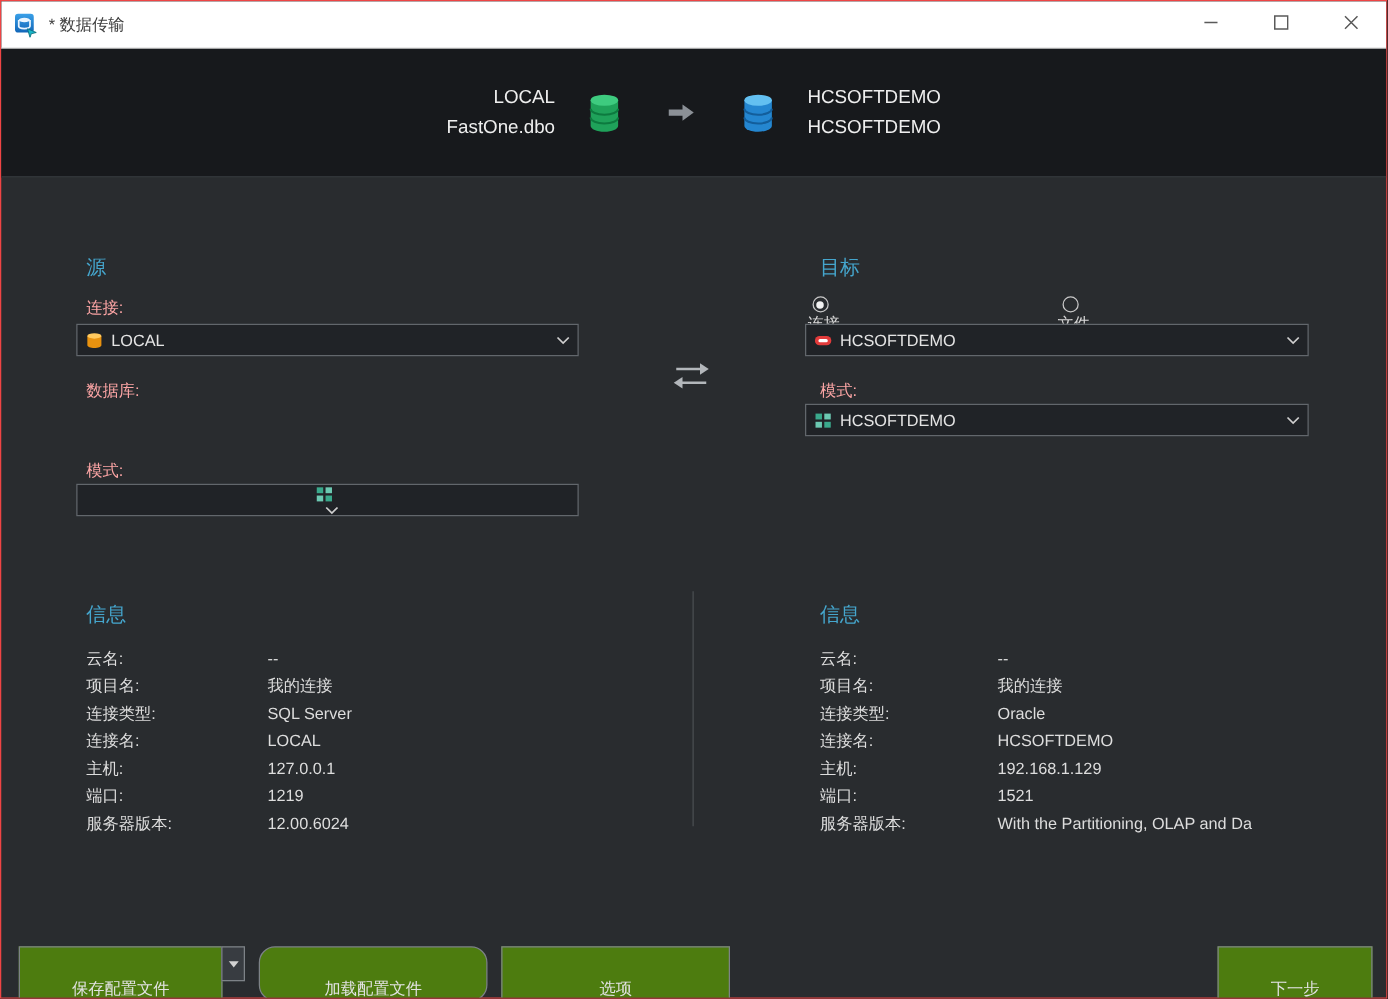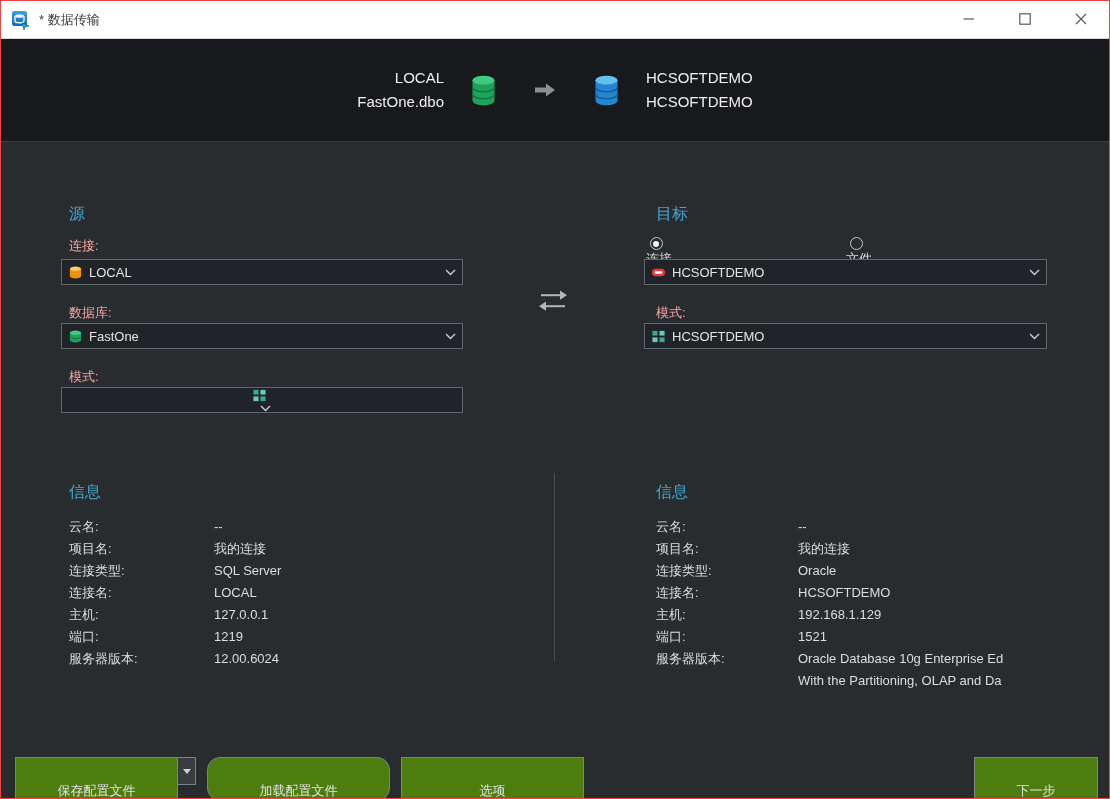--- a/index.html
+++ b/index.html
@@ -173,35 +173,20 @@
     </span>
     <span class="c-text">LOCAL</span>
     <span class="c-chevron">
       <svg width="11" height="7" viewBox="0 0 11 7">
           <path d="M1 1 l4.5 4.5 L10 1" stroke="#cfcfcf" stroke-width="1.4" fill="none"></path>
         </svg>
     </span>
   </div>
 
   <div class="field-label" style="left:68px; top:303px;">数据库:</div>
-  <div class="combo" style="left:60px; top:322px; width:402px;">
-    <span class="c-icon">
-      <svg width="15" height="15" viewBox="0 0 16 16">
-        <path d="M2 4 v8 c0 1.3 2.7 2.3 6 2.3 s6-1 6-2.3 V4" fill="#1fa25a"></path>
-        <ellipse cx="8" cy="4" rx="6" ry="2.3" fill="#3ecb7f"></ellipse>
-        <path d="M2 8 c0 1.3 2.7 2.3 6 2.3 s6-1 6-2.3" fill="none" stroke="#0d7a3f" stroke-width="1"></path>
-      </svg>
-    </span>
-    <span class="c-text">FastOne</span>
-    <span class="c-chevron">
-      <svg width="11" height="7" viewBox="0 0 11 7">
-          <path d="M1 1 l4.5 4.5 L10 1" stroke="#cfcfcf" stroke-width="1.4" fill="none"></path>
-        </svg>
-    </span>
-  </div>
 
   <div class="field-label" style="left:68px; top:367px;">模式:</div>
   <div class="combo" style="left:60px; top:386px; width:402px;flex-direction:column;">
     <span class="c-icon">
       <svg width="15" height="15" viewBox="0 0 16 16">
         <rect x="1.5" y="2" width="5.5" height="5" fill="#3aa98c"></rect>
         <rect x="9" y="2" width="5.5" height="5" fill="#6cc9b2"></rect>
         <rect x="1.5" y="9" width="5.5" height="5" fill="#6cc9b2"></rect>
         <rect x="9" y="9" width="5.5" height="5" fill="#3aa98c"></rect>
       </svg>
@@ -323,21 +308,20 @@
       <span class="info-label">主机:</span>
       <span class="info-value">192.168.1.129</span>
     </div>
     <div class="info-row">
       <span class="info-label">端口:</span>
       <span class="info-value">1521</span>
     </div>
     <div class="info-row">
       <span class="info-label">服务器版本:</span>
       <span class="info-value">
-          <span class="v2">Oracle Database 10g Enterprise Ed</span>
           <span class="v2">With the Partitioning, OLAP and Da</span>
         </span>
     </div>
   </div>
 
   <div class="btn" style="left:14px; top:756px; width:163px;">
     <span>保存配置文件</span>
   </div>
   <div class="btn-split-arrow" style="left:176px; top:756px;">
     <span class="tri-down"></span>

